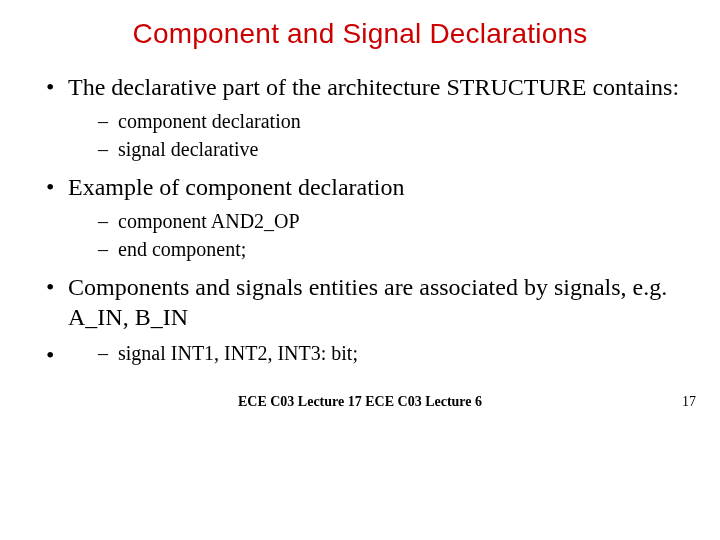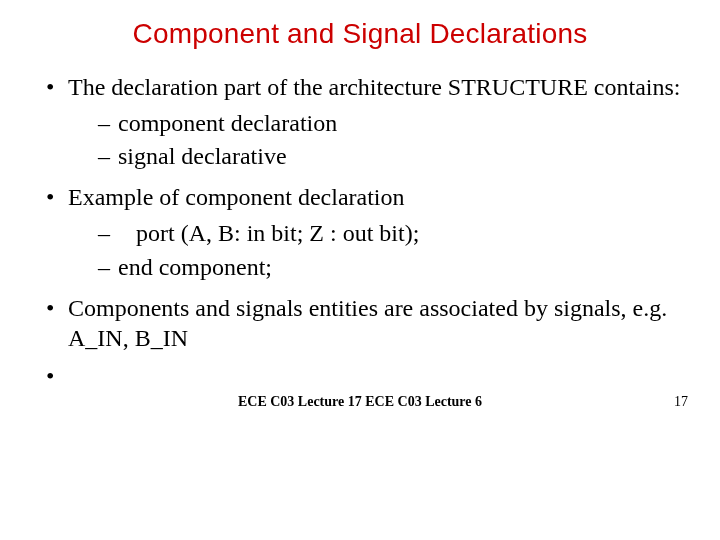--- a/index.html
+++ b/index.html
@@ -48,21 +48,21 @@
     font-size: 24px;
   }
   ul.sub {
     margin: 6px 0 10px 0;
     padding: 0 0 0 30px;
     list-style: none;
   }
   ul.sub > li {
     position: relative;
     padding-left: 20px;
-    font-size: 24px;
+    font-size: 20px;
     line-height: 1.3;
     margin-bottom: 2px;
   }
   ul.sub > li::before {
     content: "–";
     position: absolute;
     left: 0;
     top: 0;
   }
   .footer {
@@ -75,46 +75,49 @@
   }
   .footer-center {
     position: absolute;
     left: 50%;
     transform: translateX(-50%);
     white-space: nowrap;
     font-weight: bold;
   }
   .footer-right {
     position: absolute;
-    right: 32px;
+    right: 24px;
   }
 </style>
 </head>
 <body>
 
 <div class="slide">
   <h1 class="title">Component and Signal Declarations</h1>
 
   <ul class="top">
     <li>
-      <span>The declaration part of the architecture STRUCTURE contains:</span>
+      <span>The declarative part of the architecture STRUCTURE contains:</span>
       <ul class="sub">
         <li>component declaration</li>
         <li>signal declarative</li>
       </ul>
     </li>
     <li>
       <span>Example of component declaration</span>
       <ul class="sub">
-        <li>&nbsp;&nbsp;&nbsp;port (A, B: in bit; Z : out bit);</li>
+        <li>component AND2_OP</li>
         <li>end component;</li>
       </ul>
     </li>
     <li>Components and signals entities are associated by signals, e.g. A_IN, B_IN</li>
     <li>
+      <ul class="sub">
+        <li>signal INT1, INT2, INT3: bit;</li>
+      </ul>
     </li>
   </ul>
 
   <div class="footer">
     <span class="footer-center">ECE C03 Lecture 17 ECE C03 Lecture 6</span>
     <span class="footer-right">17</span>
   </div>
 </div>
 
 </body></html>

